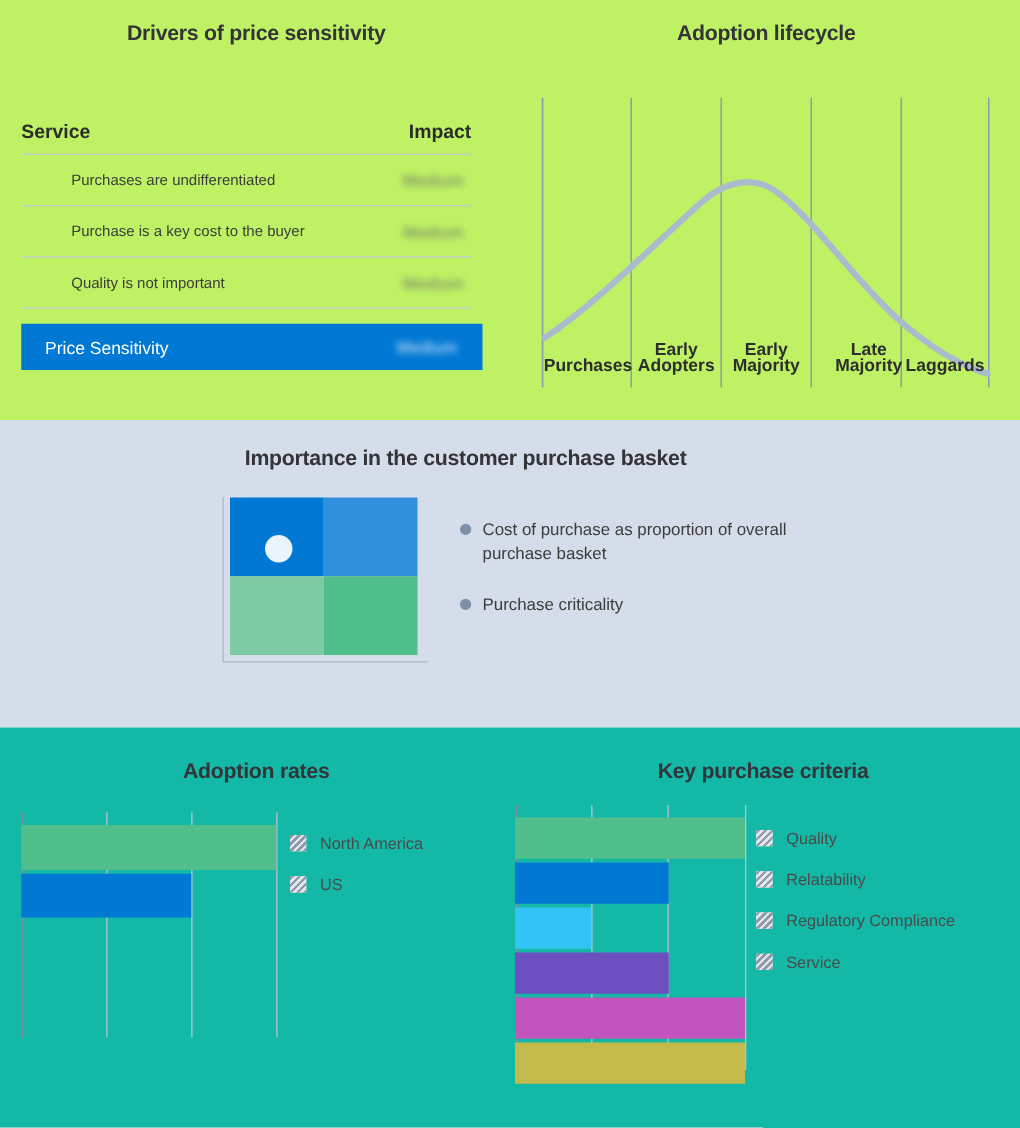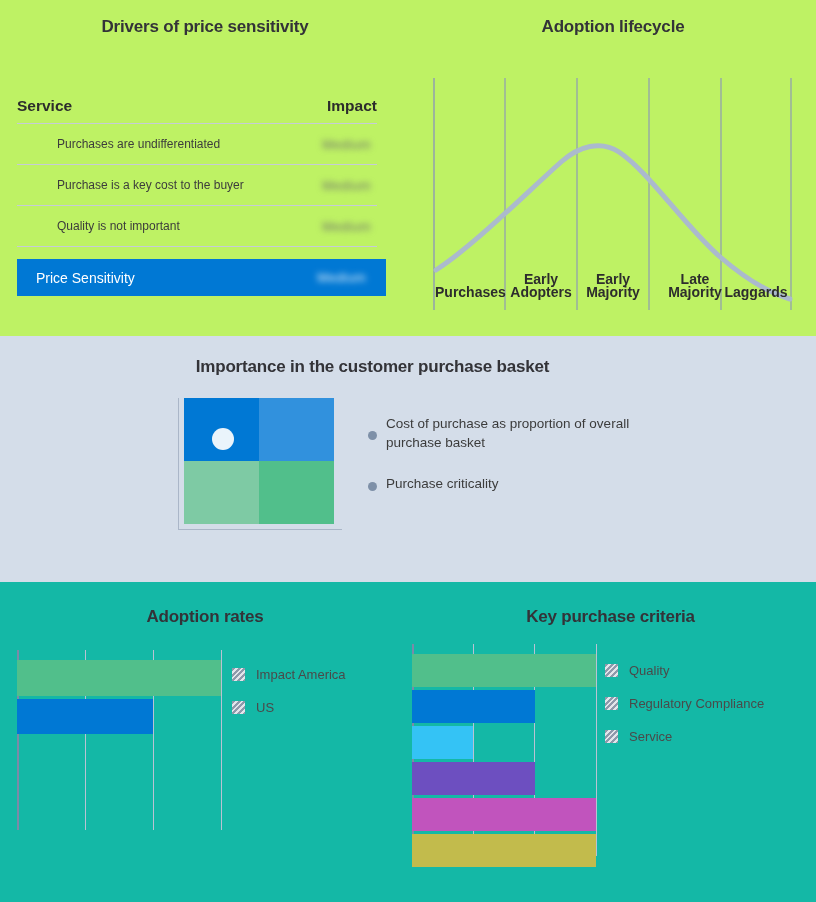--- a/index.html
+++ b/index.html
@@ -170,21 +170,21 @@
     width: 164px; height: 1px;
     background: #aab6c8;
   }
   #basket-legend {
     position: absolute;
     left: 368px; top: 78px;
     width: 300px;
   }
   .legend-row {
     display: flex;
-    align-items: center;
+    align-items: flex-start;
     margin-bottom: 22px;
   }
   .legend-dot {
     width: 9px; height: 9px;
     border-radius: 50%;
     background: #7e90a8;
     margin-top: 5px;
     margin-right: 9px;
     flex: 0 0 auto;
   }
@@ -344,21 +344,21 @@
       <div class="gridline" style="left:136px; top:0; height:180px;"></div>
       <div class="gridline" style="left:204px; top:0; height:180px;"></div>
 
       <div class="hbar" style="left:0; top:10px; width:204px; height:36px; background:#51bf8b;"></div>
       <div class="hbar" style="left:0; top:49px; width:136px; height:35px; background:#0078d4;"></div>
     </div>
 
     <div class="barlegend" style="left:232px; top:76px;">
       <div class="barlegend-row">
         <div class="hatch-swatch"></div>
-        <div class="barlegend-label">Impact America</div>
+        <div class="barlegend-label">North America</div>
       </div>
       <div class="barlegend-row">
         <div class="hatch-swatch"></div>
         <div class="barlegend-label">US</div>
       </div>
     </div>
   </div>
 
   <div id="criteria-panel">
     <div class="panel-title bar-panel-title" style="left:0; width:411px;">Key purchase criteria</div>
@@ -377,20 +377,24 @@
       <div class="hbar" style="left:0; top:190px; width:184px; height:33px; background:#c2bb4c;"></div>
     </div>
 
     <div class="barlegend" style="left:200px; top:72px;">
       <div class="barlegend-row">
         <div class="hatch-swatch"></div>
         <div class="barlegend-label">Quality</div>
       </div>
       <div class="barlegend-row">
         <div class="hatch-swatch"></div>
+        <div class="barlegend-label">Relatability</div>
+      </div>
+      <div class="barlegend-row">
+        <div class="hatch-swatch"></div>
         <div class="barlegend-label">Regulatory Compliance</div>
       </div>
       <div class="barlegend-row">
         <div class="hatch-swatch"></div>
         <div class="barlegend-label">Service</div>
       </div>
     </div>
   </div>
 
 </div>

